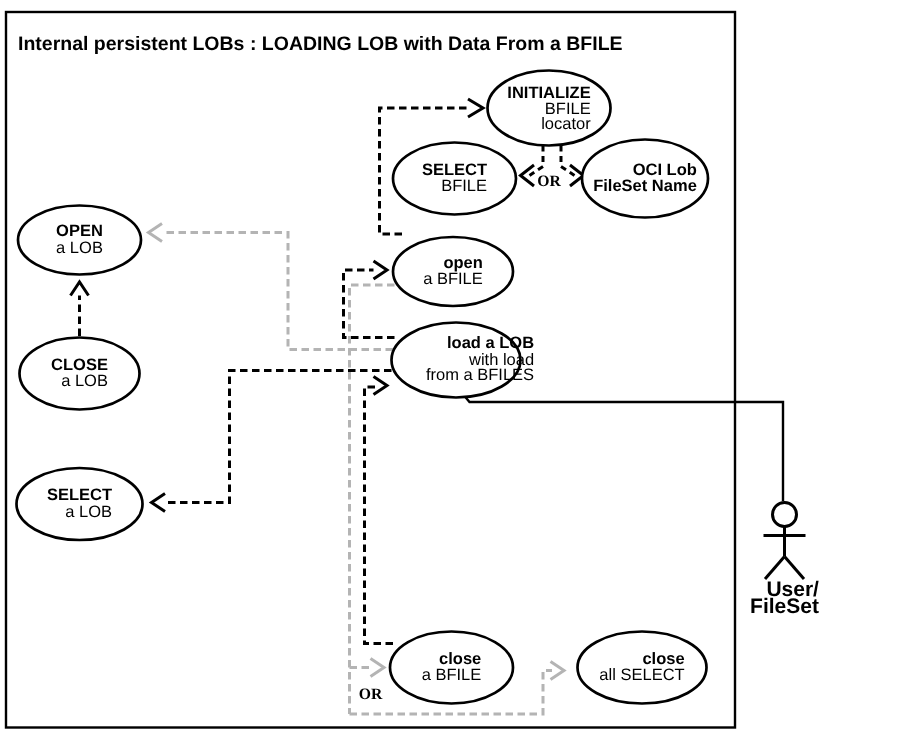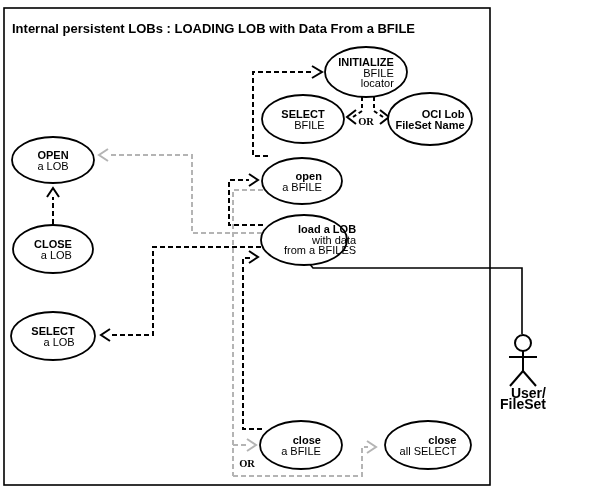--- a/index.html
+++ b/index.html
@@ -92,21 +92,21 @@
     <span class="b">FileSet Name</span>
   </div>
 
   <div class="label" style="left:302px;top:181px;">
     <span class="b">open</span>
     <span>a BFILE</span>
   </div>
 
   <div class="label" style="left:304px;top:240px;margin-left:16px;">
     <span class="b">load a LOB</span>
-    <span>with data</span>
+    <span>with load</span>
     <span>from a BFILES</span>
   </div>
 
   <div class="label" style="left:53px;top:160px;">
     <span class="b">OPEN</span>
     <span>a LOB</span>
   </div>
 
   <div class="label" style="left:53px;top:249px;">
     <span class="b">CLOSE</span>

